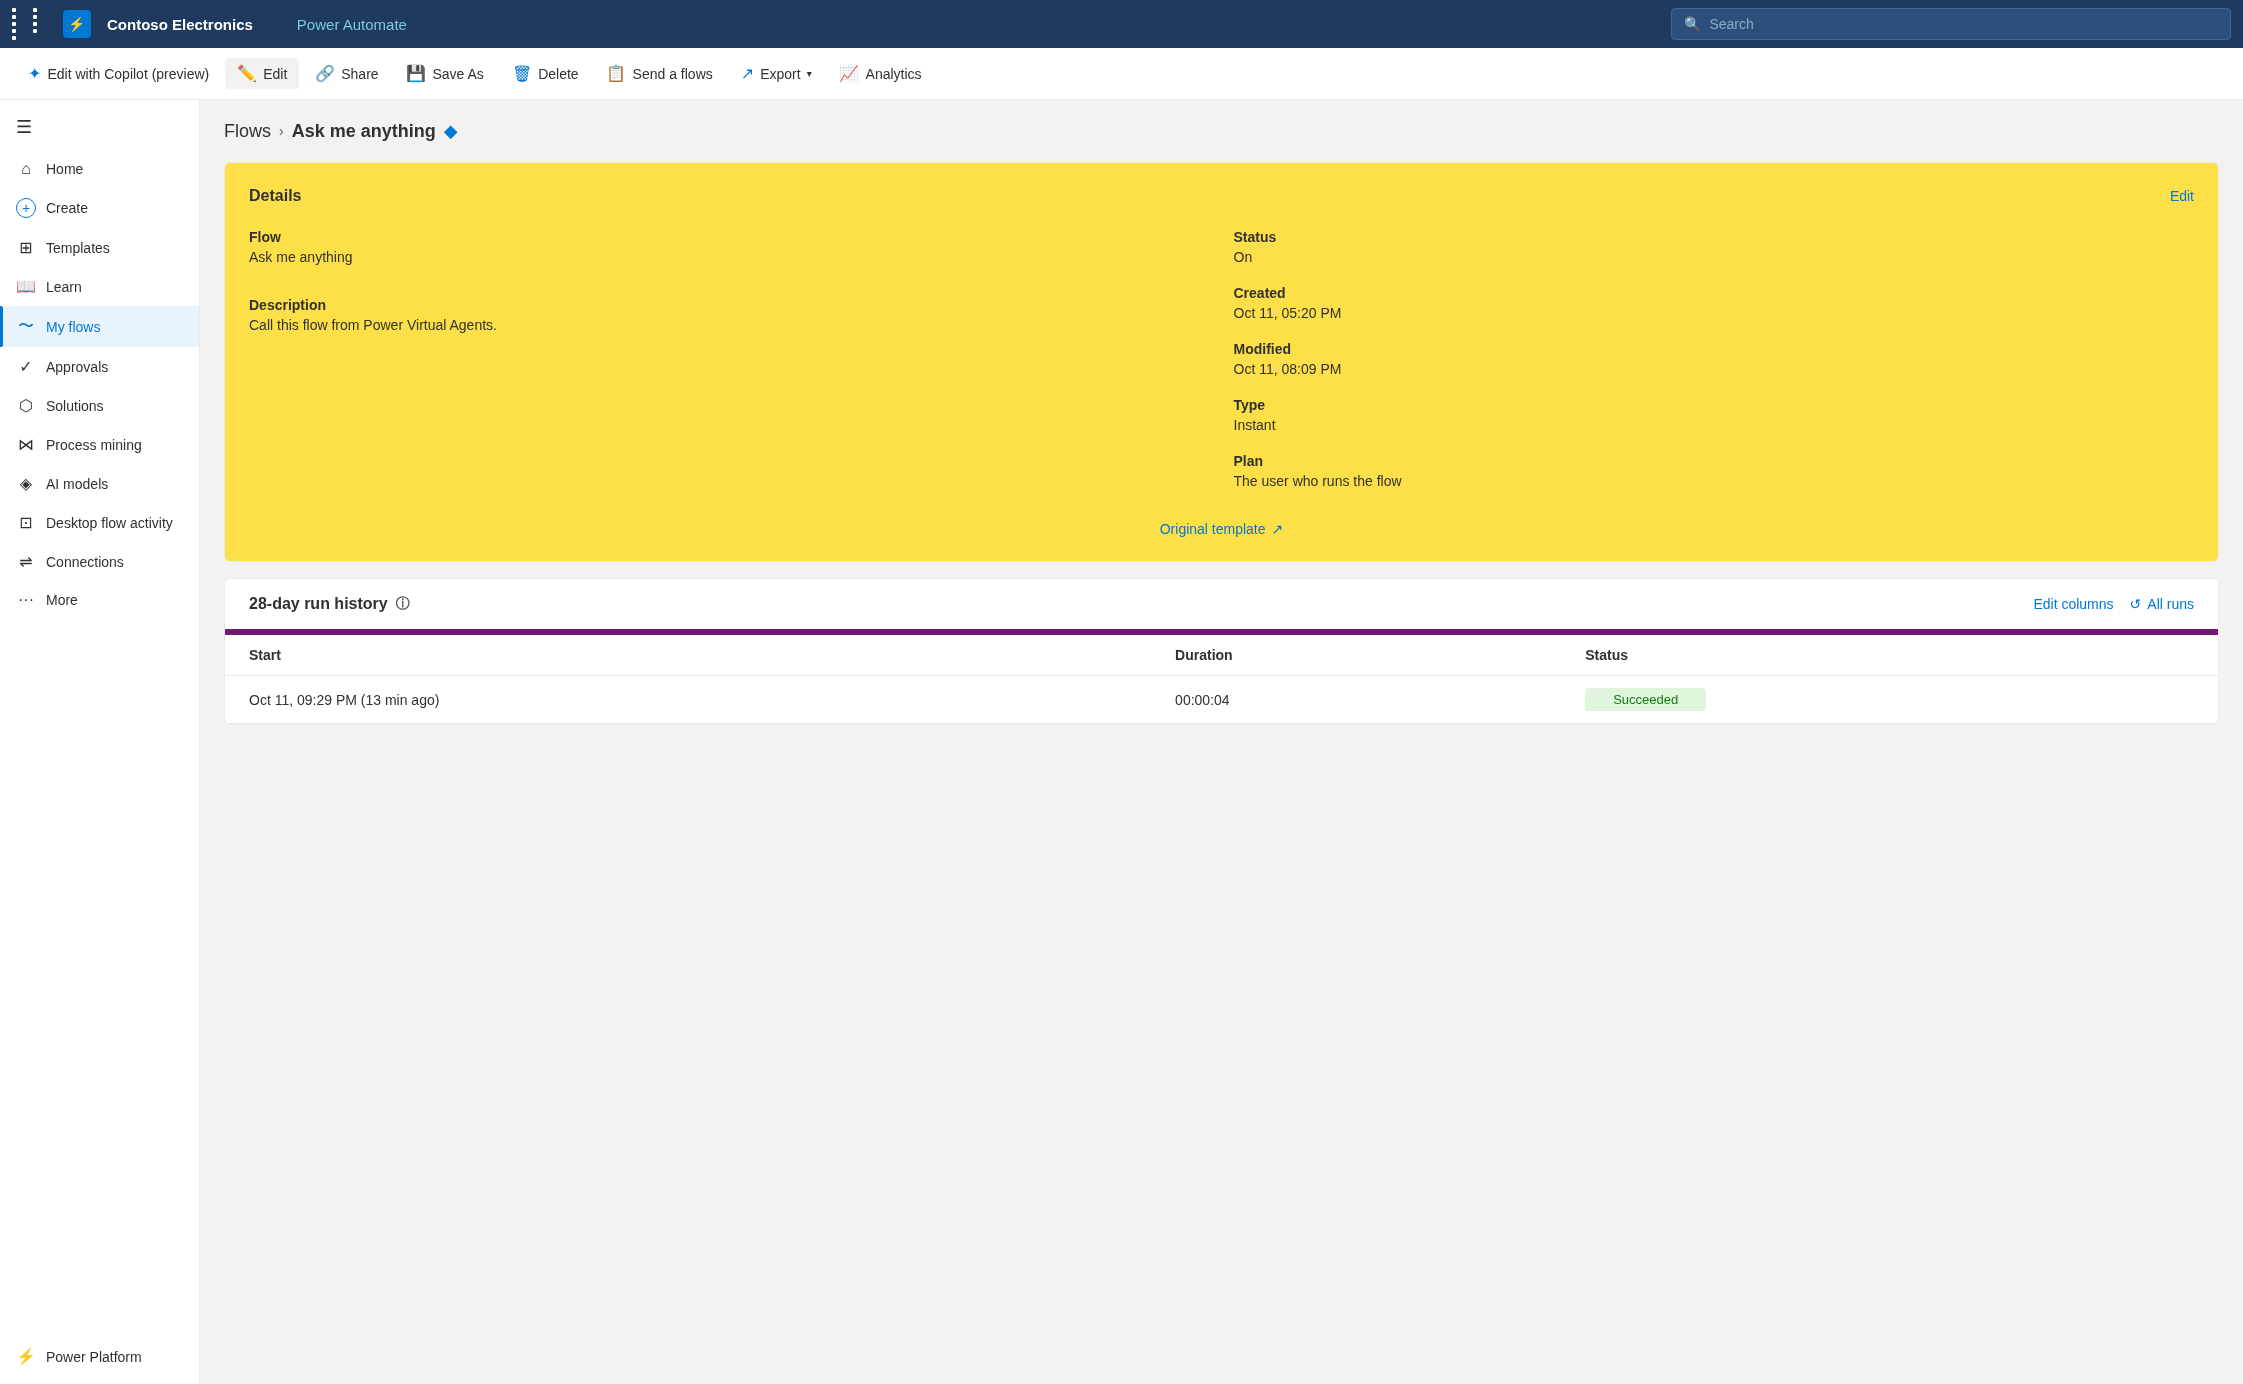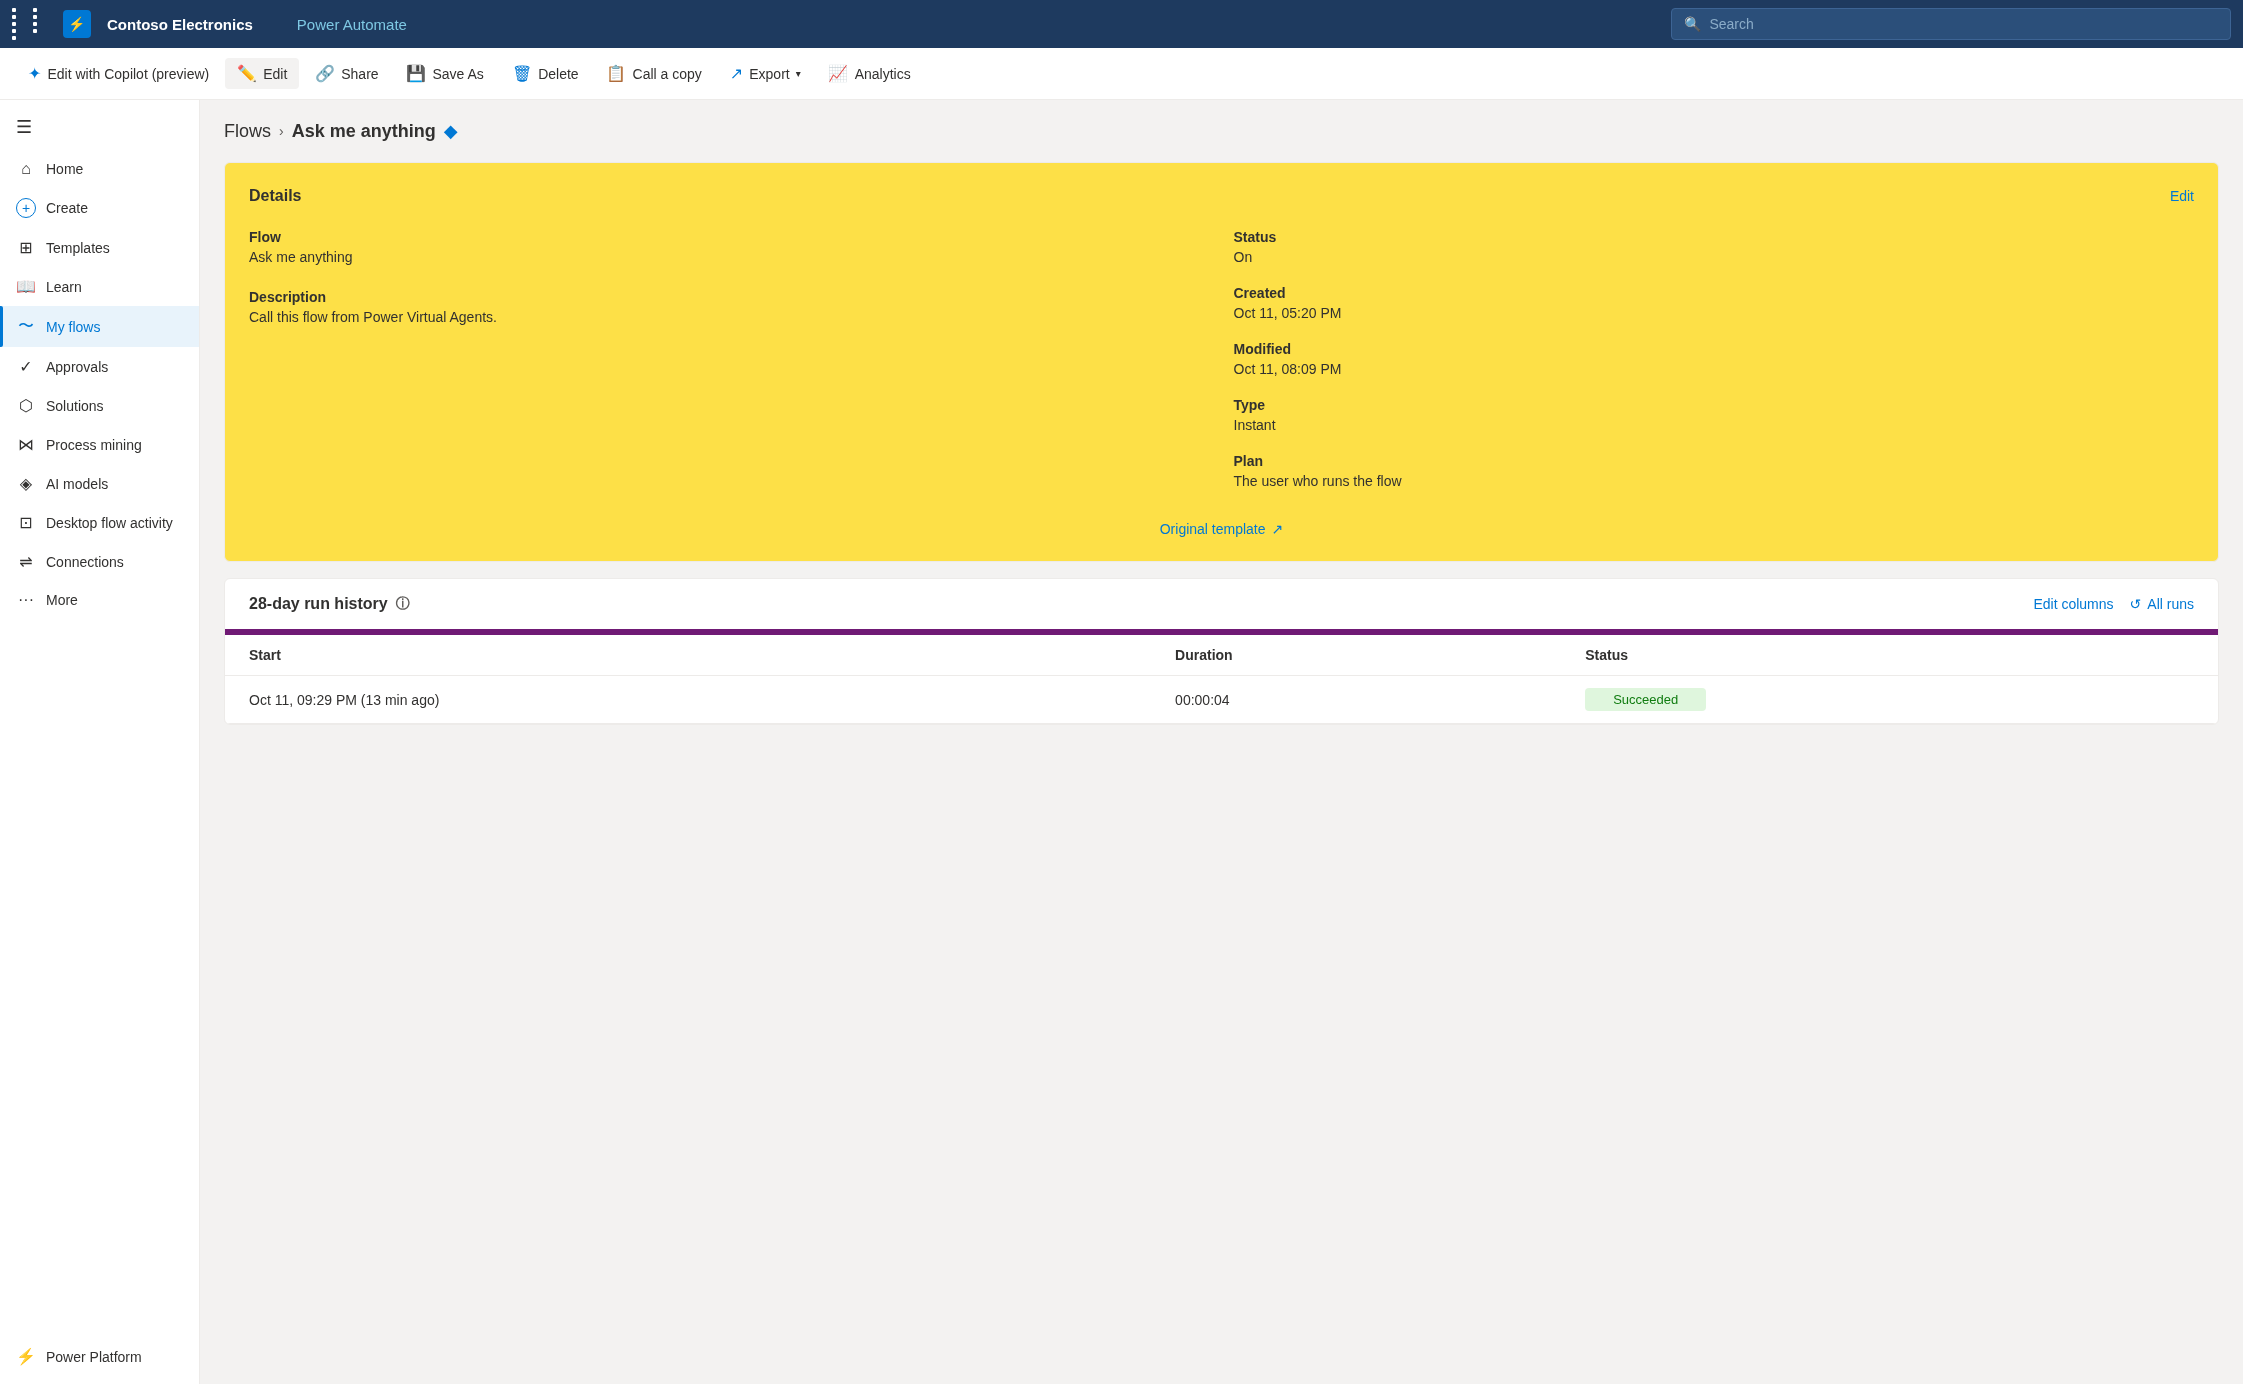--- a/index.html
+++ b/index.html
@@ -355,21 +355,21 @@
     <span>Save As</span>
   </button>
 
   <button class="cmd-btn">
     <span class="icon cmd-icon-delete">🗑</span>
     <span>Delete</span>
   </button>
 
   <button class="cmd-btn">
     <span class="icon cmd-icon-send">📋</span>
-    <span>Call a copy</span>
+    <span>Send a flows</span>
   </button>
 
   <button class="cmd-btn">
     <span class="icon cmd-icon-export">↗</span>
     <span>Export</span>
     <span style="font-size:10px;">▾</span>
   </button>
 
   <button class="cmd-btn">
     <span class="icon cmd-icon-analytics">📈</span>
@@ -456,21 +456,21 @@
         <a class="details-edit-link">Edit</a>
       </div>
 
       <div class="details-grid">
 
         <div>
           <div class="detail-field">
             <div class="detail-label">Flow</div>
             <div class="detail-value">Ask me anything</div>
           </div>
-          <div class="detail-field" style="margin-top:24px;">
+          <div class="detail-field" style="margin-top:32px;">
             <div class="detail-label">Description</div>
             <div class="detail-value">Call this flow from Power Virtual Agents.</div>
           </div>
         </div>
 
         <div>
           <div class="detail-field">
             <div class="detail-label">Status</div>
             <div class="detail-value">On</div>
           </div>

